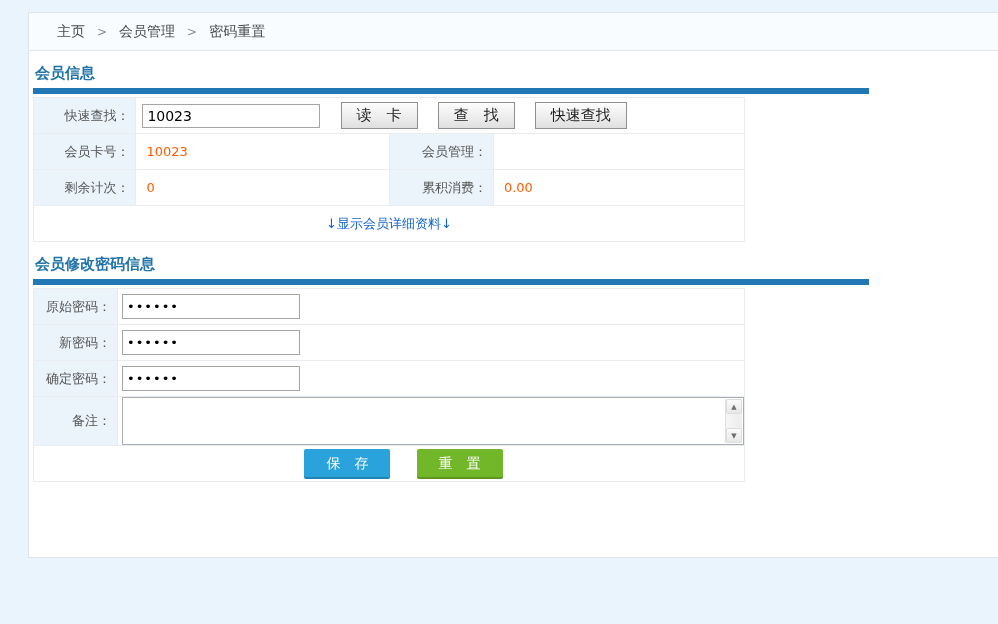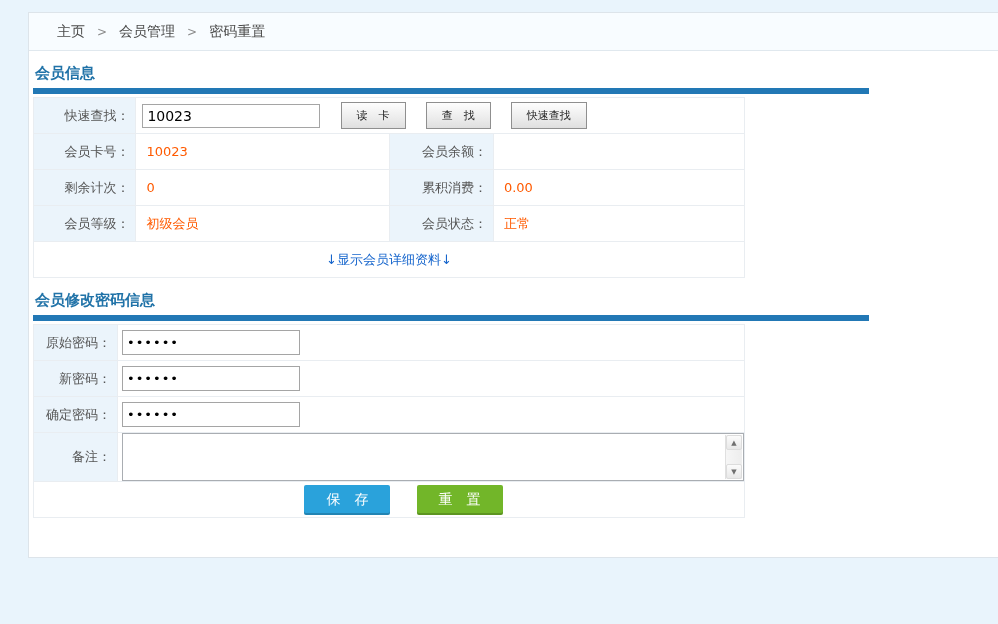--- a/index.html
+++ b/index.html
@@ -73,21 +73,21 @@
     font-size: 14px;
     color: #000;
     font-family: "DejaVu Sans", "Liberation Sans", sans-serif;
     background: #fff;
     vertical-align: middle;
   }
   .gray-btn {
     margin-left: 16px;
     height: 27px;
     padding: 0 15px;
-    font-size: 11px;
+    font-size: 15px;
     color: #222;
     background: linear-gradient(#fdfdfd, #ececec 60%, #dfdfdf);
     border: 1px solid #8f8f8f;
     cursor: pointer;
     vertical-align: middle;
     font-family: "DejaVu Sans", "Liberation Sans", sans-serif;
   }
   td.link-row {
     height: 26px;
     text-align: center;
@@ -183,34 +183,28 @@
         <td class="wide" colspan="3">
           <input class="txt-input" type="text" value="10023" style="">
           <button class="gray-btn">读　卡</button>
           <button class="gray-btn">查　找</button>
           <button class="gray-btn">快速查找</button>
         </td>
       </tr>
       <tr>
         <td class="lbl">会员卡号：</td>
         <td class="val">10023</td>
-        <td class="lbl">会员余额：</td>
+        <td class="lbl">会员管理：</td>
         <td class="val"></td>
       </tr>
       <tr>
         <td class="lbl">剩余计次：</td>
         <td class="val">0</td>
         <td class="lbl">累积消费：</td>
         <td class="val">0.00</td>
-      </tr>
-      <tr>
-        <td class="lbl">会员等级：</td>
-        <td class="val">初级会员</td>
-        <td class="lbl">会员状态：</td>
-        <td class="val">正常</td>
       </tr>
       <tr>
         <td class="link-row" colspan="4">
           <a class="detail-link">↓显示会员详细资料↓</a>
         </td>
       </tr>
     </tbody>
       </table>
 
     <div class="section-title">会员修改密码信息</div>

